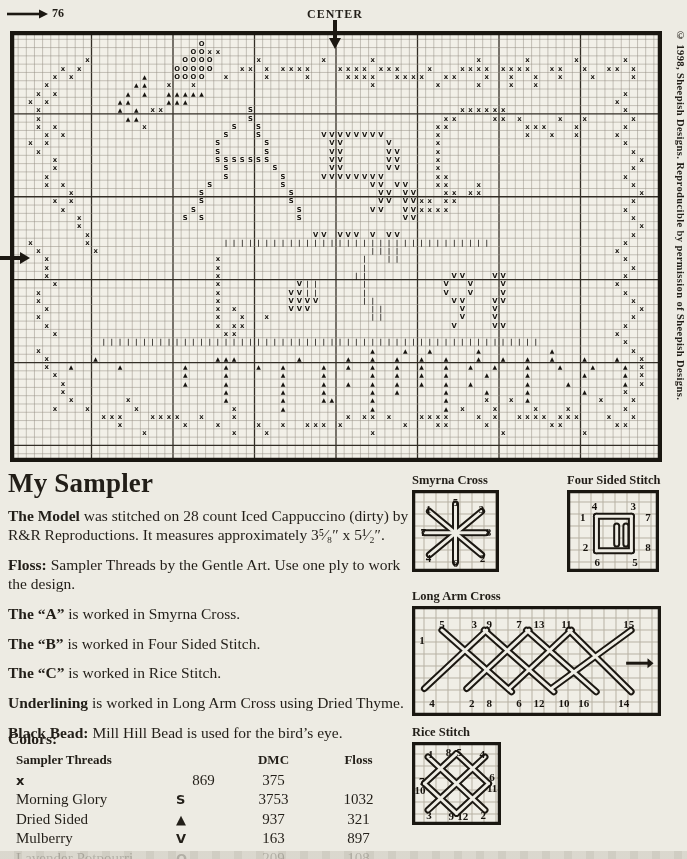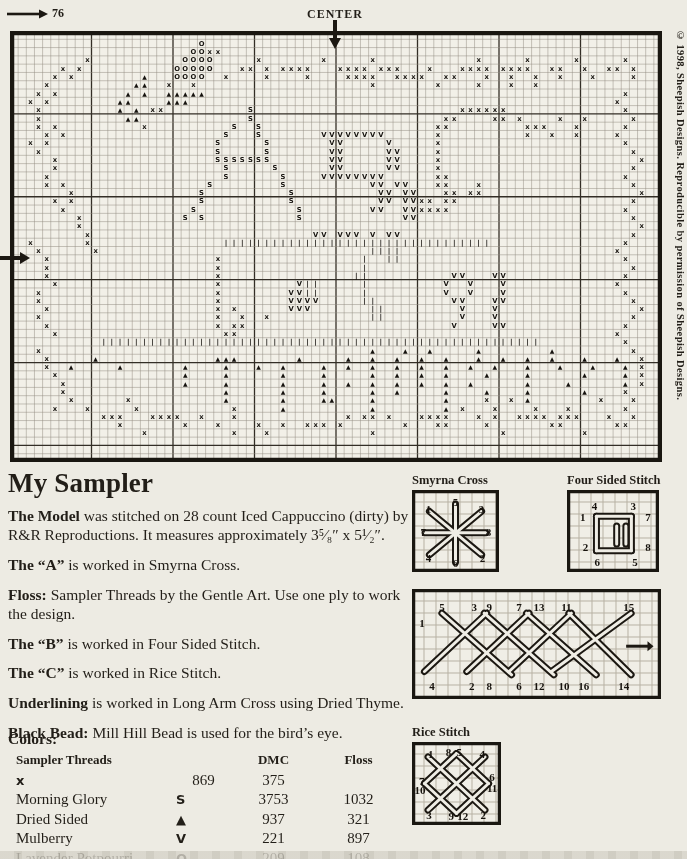--- a/index.html
+++ b/index.html
@@ -818,22 +818,22 @@
         <text x="362.675" y="404.476923076923" text-anchor="middle" fill="#14110d" font-family="&quot;DejaVu Sans&quot;, sans-serif" font-weight="700" font-size="6.8">x</text>
         <text x="493.07500000000005" y="404.476923076923" text-anchor="middle" fill="#14110d" font-family="&quot;DejaVu Sans&quot;, sans-serif" font-weight="700" font-size="6.8">x</text>
         <text x="574.575" y="404.476923076923" text-anchor="middle" fill="#14110d" font-family="&quot;DejaVu Sans&quot;, sans-serif" font-weight="700" font-size="6.8">x</text>
       </svg></div>
 
   <div class="copyright">© 1998, Sheepish Designs.  Reproducible by permission of Sheepish Designs.</div>
 
   <div class="info">
     <h1>My Sampler</h1>
     <p><b>The Model</b><span> was stitched on 28 count Iced Cappuccino (dirty) by R&amp;R Reproductions. It measures approximately 3⁵⁄₈″ x 5¹⁄₂″.</span></p>
+    <p><b>Floss:</b><span> Sampler Threads by the Gentle Art. Use one ply to work the design.</span></p>
     <p><b>The “A”</b><span> is worked in Smyrna Cross.</span></p>
-    <p><b>Floss:</b><span> Sampler Threads by the Gentle Art. Use one ply to work the design.</span></p>
     <p><b>The “B”</b><span> is worked in Four Sided Stitch.</span></p>
     <p><b>The “C”</b><span> is worked in Rice Stitch.</span></p>
     <p><b>Underlining</b><span> is worked in Long Arm Cross using Dried Thyme.</span></p>
     <p><b>Black Bead:</b><span> Mill Hill Bead is used for the bird’s eye.</span></p>
   </div>
 
   <div class="colors-head">Colors:</div>
 
   <div class="colors-table">
     <div class="ct-row ct-head">
@@ -856,21 +856,21 @@
         </div>
         <div class="ct-row">
           <span class="c1">Dried Sided</span>
           <span class="sym c2">▲</span>
           <span class="c3">937</span>
           <span class="c4">321</span>
         </div>
         <div class="ct-row">
           <span class="c1">Mulberry</span>
           <span class="sym c2">V</span>
-          <span class="c3">221</span>
+          <span class="c3">163</span>
           <span class="c4">897</span>
         </div>
         <div class="ct-row">
           <span class="c1">Lavender Potpourri</span>
           <span class="sym c2">O</span>
           <span class="c3">209</span>
           <span class="c4">108</span>
         </div>
       </div>
   </div>
@@ -945,20 +945,21 @@
           <text x="15.64" y="30.56" text-anchor="middle" fill="#17130e" font-family="&quot;Liberation Serif&quot;, serif" font-weight="700" font-size="11">1</text>
           <text x="80.96" y="30.56" text-anchor="middle" fill="#17130e" font-family="&quot;Liberation Serif&quot;, serif" font-weight="700" font-size="11">7</text>
           <text x="18.4" y="60.9" text-anchor="middle" fill="#17130e" font-family="&quot;Liberation Serif&quot;, serif" font-weight="700" font-size="11">2</text>
           <text x="80.96" y="60.9" text-anchor="middle" fill="#17130e" font-family="&quot;Liberation Serif&quot;, serif" font-weight="700" font-size="11">8</text>
           <text x="30.36" y="75.66" text-anchor="middle" fill="#17130e" font-family="&quot;Liberation Serif&quot;, serif" font-weight="700" font-size="11">6</text>
           <text x="68.08" y="75.66" text-anchor="middle" fill="#17130e" font-family="&quot;Liberation Serif&quot;, serif" font-weight="700" font-size="11">5</text>
           <rect x="1.5" y="1.5" width="89" height="79" fill="none" stroke="#1a1711" stroke-width="3.5"></rect>
         </svg></div>
   </div>
   <div class="diag" style="left:412px;top:589px;">
+    <div class="title">Long Arm Cross</div>
     <div><svg viewBox="0 0 249 110" width="249" height="110">
           <rect x="0" y="0" width="249" height="110" fill="#f0eee6"></rect>
           <line x1="12" y1="0" x2="12" y2="110" stroke="#b7b1a3" stroke-width="1"></line>
           <line x1="24" y1="0" x2="24" y2="110" stroke="#b7b1a3" stroke-width="1"></line>
           <line x1="36" y1="0" x2="36" y2="110" stroke="#b7b1a3" stroke-width="1"></line>
           <line x1="48" y1="0" x2="48" y2="110" stroke="#b7b1a3" stroke-width="1"></line>
           <line x1="60" y1="0" x2="60" y2="110" stroke="#b7b1a3" stroke-width="1"></line>
           <line x1="72" y1="0" x2="72" y2="110" stroke="#b7b1a3" stroke-width="1"></line>
           <line x1="84" y1="0" x2="84" y2="110" stroke="#b7b1a3" stroke-width="1"></line>
           <line x1="96" y1="0" x2="96" y2="110" stroke="#b7b1a3" stroke-width="1"></line>

